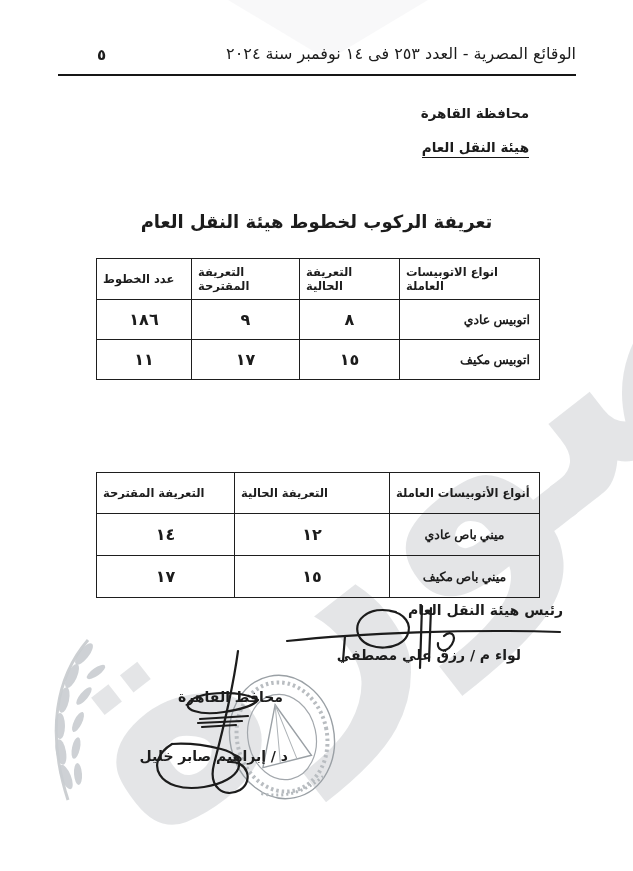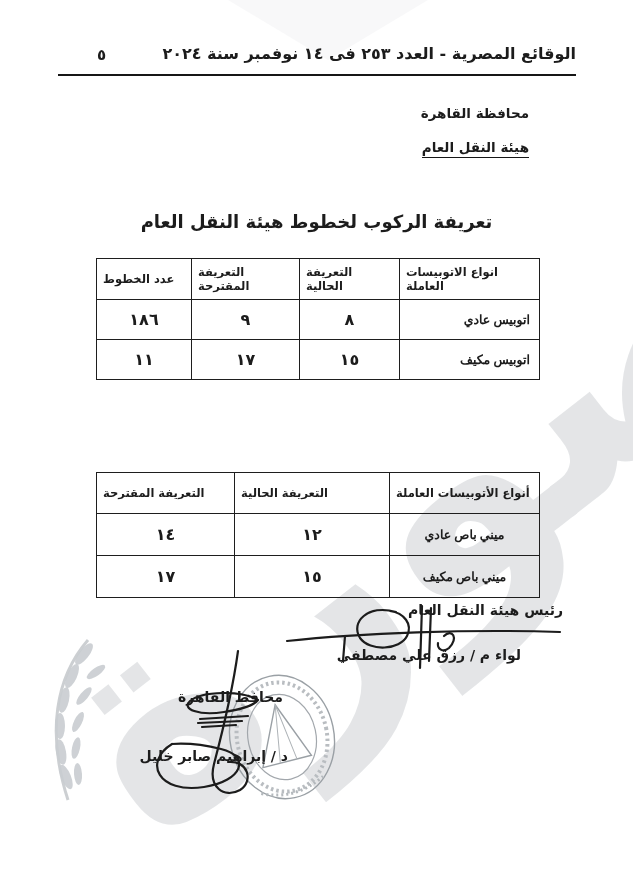--- a/index.html
+++ b/index.html
@@ -20,21 +20,21 @@
     font-size:300px;line-height:1;font-weight:bold;
     color:#a7acb2;opacity:.30;
     transform:rotate(-38deg);
     white-space:nowrap;
     font-family:"DejaVu Sans",sans-serif;
   }
   .wm-triangle{position:absolute;left:228px;top:0px;width:0;height:0;
     border-left:100px solid transparent;border-right:100px solid transparent;
     border-top:60px solid rgba(120,125,130,0.05);}
   
-  .hdr-line{position:absolute;top:44px;right:57px;font-size:16px;font-weight:bold;z-index:1;}
+  .hdr-line{position:absolute;top:44px;right:57px;font-size:16px;font-weight:normal;z-index:1;}
   .hdr-pagenum{position:absolute;top:46px;left:97px;font-size:15px;font-weight:bold;z-index:1;}
   .hdr-rule{position:absolute;top:74px;left:58px;width:518px;height:2px;background:#161616;z-index:1;}
   
   .letterhead{position:absolute;top:105px;right:104px;text-align:right;z-index:1;}
   .letterhead .gov{font-size:13.5px;font-weight:bold;}
   .letterhead .auth{margin-top:18px;font-size:13.5px;font-weight:bold;
     border-bottom:1.6px solid #161616;padding-bottom:2px;display:inline-block;}
   
   .sec-title{position:absolute;left:0;width:100%;text-align:center;
     font-size:18px;font-weight:bold;z-index:1;}

